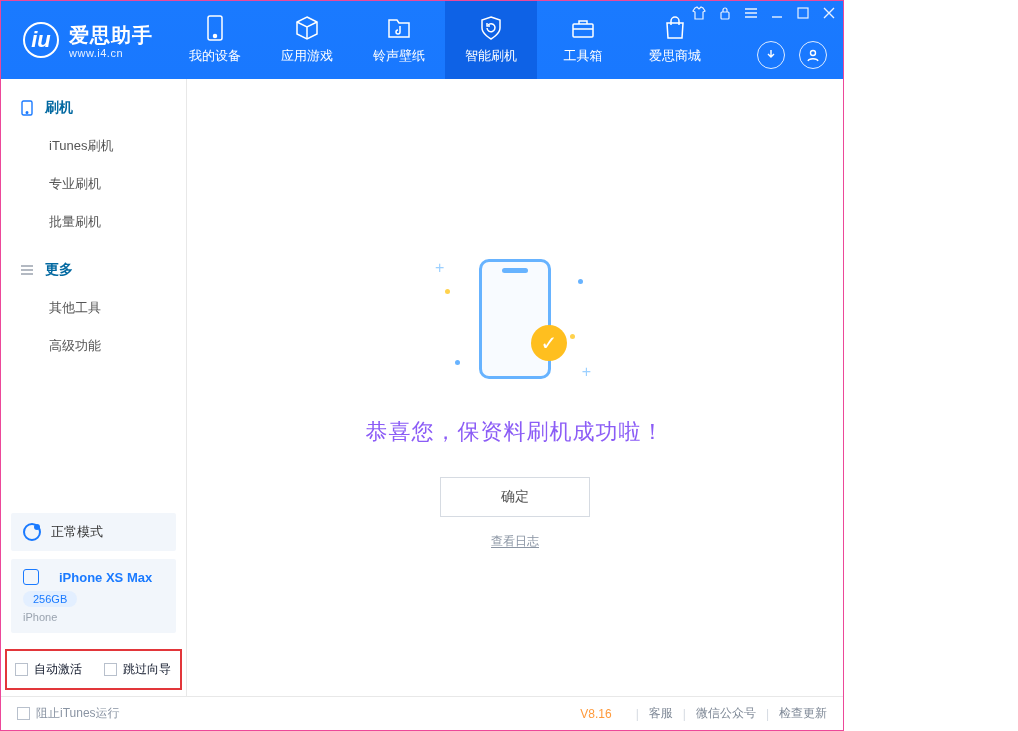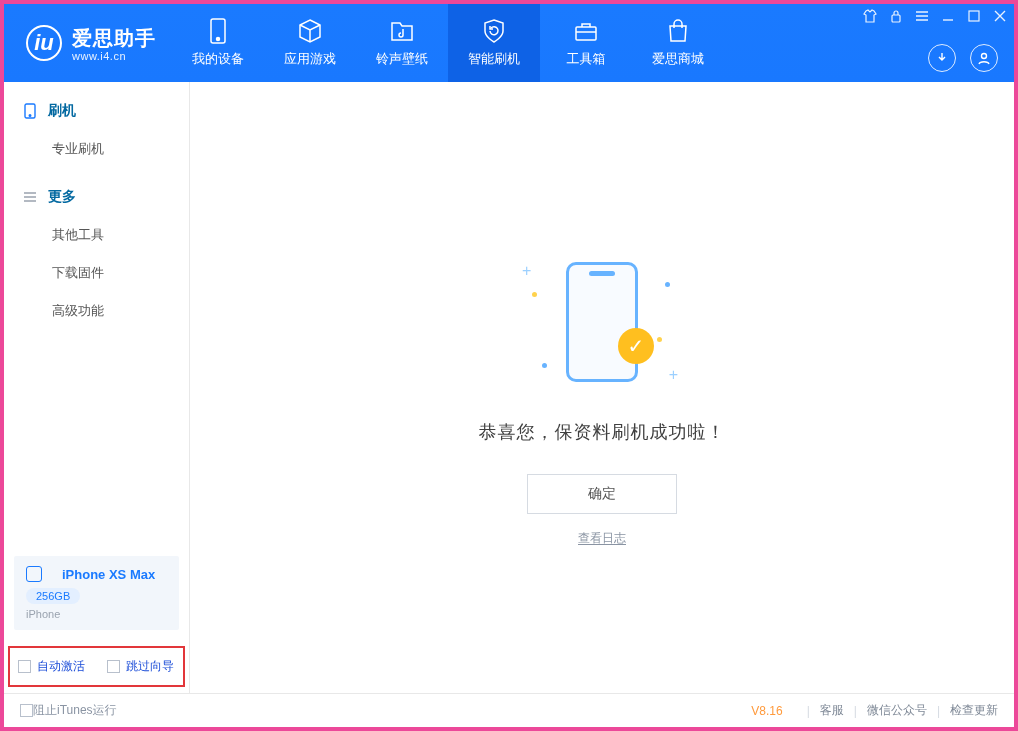--- a/index.html
+++ b/index.html
@@ -1,17 +1,17 @@
 <!DOCTYPE html>
 <html><head>
 <meta charset="utf-8">
 <style>
 * { margin: 0; padding: 0; box-sizing: border-box; font-family: "Microsoft YaHei", "PingFang SC", sans-serif; }
 body { background: #fff; }
-.window { width: 1018px; height: 731px; border: 4px solid #ec4899; display: flex; flex-direction: column; background: #fff; }
+.window { width: 844px; height: 731px; border: 1px solid #ec4899; display: flex; flex-direction: column; background: #fff; }
 
 
 .header { height: 78px; background: linear-gradient(180deg, #1a7aff 0%, #1978ff 100%); display: flex; align-items: center; color: #fff; position: relative; }
 .logo { display: flex; align-items: center; padding: 0 16px 0 22px; }
 .logo-icon { width: 36px; height: 36px; border: 2px solid #fff; border-radius: 50%; display: flex; align-items: center; justify-content: center; font-size: 22px; font-weight: 700; font-style: italic; }
 .logo-text { margin-left: 10px; }
 .logo-title { font-size: 20px; font-weight: 700; letter-spacing: 1px; }
 .logo-sub { font-size: 11px; opacity: .9; margin-top: -2px; letter-spacing: .5px; }
 
 .nav { display: flex; height: 100%; }
@@ -38,42 +38,42 @@
 .mode-card, .device-card { background: #f2f6fb; border-radius: 2px; padding: 10px 12px; margin-bottom: 8px; font-size: 13px; color: #333; }
 .mode-card { display: flex; align-items: center; gap: 10px; }
 .mode-icon { width: 18px; height: 18px; border: 2px solid #1a7aff; border-radius: 50%; position: relative; }
 .mode-icon::after { content:""; position:absolute; width:6px; height:6px; background:#1a7aff; border-radius:50%; right:-1px; top:-1px; }
 .device-card .dev-head { display: flex; align-items: center; gap: 20px; font-weight: 700; color: #1a7aff; }
 .dev-icon { width: 16px; height: 16px; border: 1.5px solid #1a7aff; border-radius: 3px; }
 .badge { display: inline-block; background: #e3efff; color: #1a7aff; font-size: 11px; padding: 2px 10px; border-radius: 10px; margin-top: 6px; }
 .dev-sub { font-size: 11px; color: #9aa3af; margin-top: 4px; }
 
 .highlight-box { border: 2px solid #e2363a; margin: 2px 4px 6px 4px; padding: 10px 8px; display: flex; gap: 22px; align-items: center; }
-.chk-row { display: flex; align-items: center; gap: 6px; font-size: 12px; color: #1d4ed8; }
+.chk-row { display: flex; align-items: center; gap: 6px; font-size: 12px; color: #0f172a; }
 .chk { width: 13px; height: 13px; border: 1px solid #b8c0cc; background: #fff; }
 
 
 .main { flex: 1; position: relative; background: #fff; display: flex; flex-direction: column; align-items: center; }
 .illustration { margin-top: 170px; width: 180px; height: 140px; position: relative; display:flex; align-items:center; justify-content:center; }
 .phone { width: 72px; height: 120px; background: #f8fbff; border: 3px solid #67b3ff; border-radius: 10px; position: relative; }
 .phone::before { content:""; position:absolute; top:6px; left:50%; transform:translateX(-50%); width:26px; height:5px; background:#67b3ff; border-radius:3px; }
 .check-badge { position:absolute; right:38px; bottom:28px; width:36px; height:36px; background:#ffbf1f; border-radius:50%; display:flex; align-items:center; justify-content:center; color:#fff; font-size:20px; }
 .dot { position:absolute; width:5px; height:5px; background:#ffd24d; border-radius:50%; }
 .dot.d1 { left:20px; top:40px; } .dot.d2 { right:22px; top:30px; background:#67b3ff; }
 .dot.d3 { left:30px; bottom:24px; background:#67b3ff; } .dot.d4 { right:30px; bottom:50px; }
 .plus { position:absolute; color:#9cd0ff; font-size:16px; }
 .plus.p1 { left:10px; top:10px; } .plus.p2 { right:14px; bottom:8px; }
 
-.success-text { margin-top: 28px; font-size: 18px; color: #404040; letter-spacing: 1px; text-align: right; }
+.success-text { margin-top: 28px; font-size: 22px; color: #8b5cf6; letter-spacing: 1px; text-align: right; }
 .confirm-btn { margin-top: 30px; width: 150px; height: 40px; border: 1px solid #d6dbe2; background: #fff; color: #555; font-size: 14px; cursor: pointer; text-align: center; }
 .log-link { margin-top: 16px; font-size: 12px; color: #8a94a3; cursor: pointer; text-decoration: underline; text-underline-offset: 2px; }
 
 
 .footer { height: 34px; border-top: 1px solid #e8e8e8; display: flex; align-items: center; padding: 0 16px; font-size: 12px; color: #8a94a3; justify-content: space-between; }
-.footer-left { display: flex; align-items: center; }
+.footer-left { display: flex; align-items: center; gap: 6px; }
 .footer-right { display: flex; align-items: center; gap: 10px; }
 .footer-right .sep { color: #d6dbe2; }
 .ver { color:#ff9a3c; margin-right: 14px; }
 .footer-link { cursor: pointer; color: #7e8896; }
 </style>
 </head>
 <body>
 
 <div class="window">
 
@@ -198,39 +198,44 @@
         <div class="side-group-title">
           <span class="gicon">
               <svg width="12" height="16" viewBox="0 0 12 16" fill="none" stroke="#1a7aff" stroke-width="1.4">
                 <rect x="1" y="1" width="10" height="14" rx="1.5"></rect>
                 <circle cx="6" cy="12.5" r="0.8" fill="#1a7aff"></circle>
               </svg>
             </span>
           <span>刷机</span>
         </div>
         <div class="side-list">
+          <div class="side-item">iTunes刷机</div>
           <div class="side-item">专业刷机</div>
+          <div class="side-item">批量刷机</div>
         </div>
 
         <div class="side-group-title side-group2">
           <span class="gicon" style="color:#9aa3af">
               <svg width="14" height="12" viewBox="0 0 14 12" stroke="#9aa3af" stroke-width="1.4">
                 <path d="M1 2 h12 M1 6 h12 M1 10 h12"></path>
               </svg>
             </span>
           <span>更多</span>
         </div>
         <div class="side-list">
           <div class="side-item">其他工具</div>
-          <div class="side-item">下载固件</div>
           <div class="side-item">高级功能</div>
         </div>
       </div>
 
       <div class="side-bottom">
+        <div class="mode-card">
+          <span class="mode-icon"></span>
+          <span>正常模式</span>
+        </div>
         <div class="device-card">
           <div class="dev-head">
             <span class="dev-icon"></span>
             <span>iPhone XS Max</span>
           </div>
           <span class="badge">256GB</span>
           <div class="dev-sub">iPhone</div>
         </div>
       </div>
 

